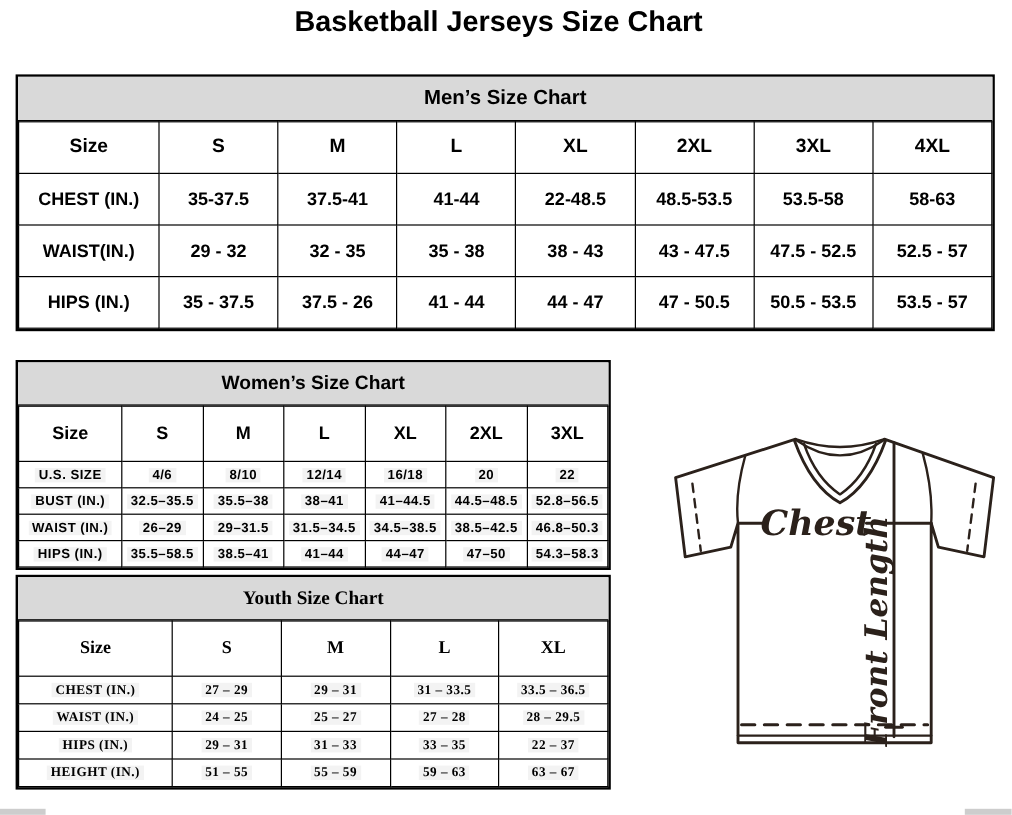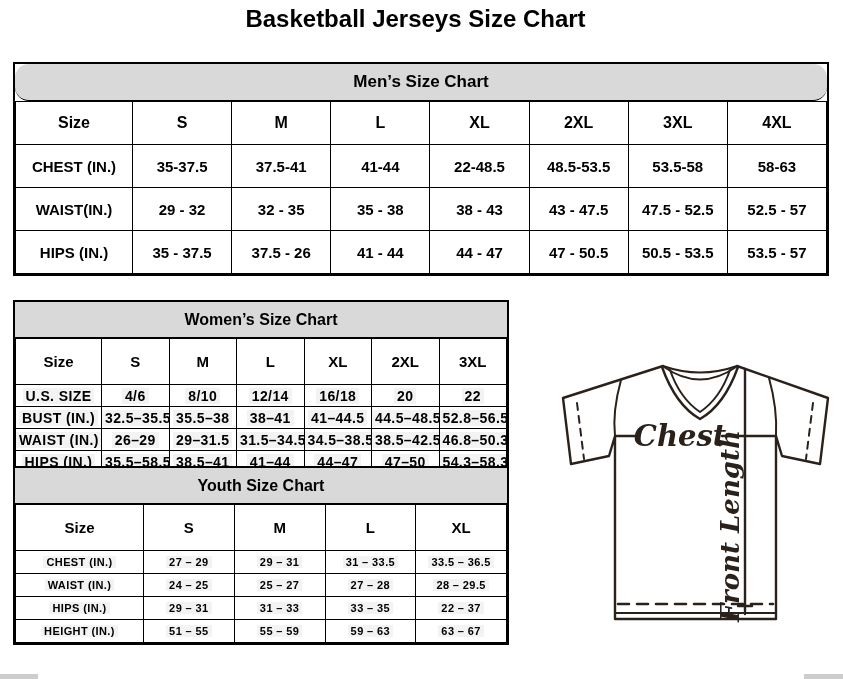--- a/index.html
+++ b/index.html
@@ -18,32 +18,32 @@
     display:flex; align-items:center; justify-content:center;
     font-weight:bold;
   }
   table { border-collapse:collapse; table-layout:fixed; width:100%; }
   th, td {
     border:1px solid #000; text-align:center; vertical-align:middle;
     padding:0; font-weight:bold; overflow:hidden; white-space:nowrap;
   }
   
   .mens-box { left:13px; top:62px; width:812px; }
-  .mens-box .band { height:36px; font-size:17px;border-radius:14px; }
+  .mens-box .band { height:36px; font-size:17px; }
   .mens-box col.c0 { width:117px; }
   .mens-box th { height:42px; font-size:16px; }
   .mens-box td { height:42px; font-size:15px; }
   
   .womens-box { left:13px; top:300px; width:492px; }
   .womens-box .band { height:35px; font-size:16px;text-align:center; }
   .womens-box col.c0 { width:86px; }
   .womens-box th { height:45px; font-size:15px; }
-  .womens-box td { height:21px; font-size:14px; }
-  
-  .youth-box { left:13px; top:466px; width:492px; }
+  .womens-box td { height:21px; font-size:11px; }
+  
+  .youth-box { left:13px; top:479px; width:492px;font-family:Liberation Serif, serif; }
   .youth-box .band { height:35px; font-size:16px; }
   .youth-box col.c0 { width:128px; }
   .youth-box th { height:45px; font-size:15px; }
   .youth-box td { height:22px; font-size:11px; }
   
   .hl-table td .cv { background:#f3f3f3; padding:0 3px; letter-spacing:0.4px; }
   
   .jersey { position:absolute; left:552px; top:356px; }
   .jersey text {
     font-family:"DejaVu Serif", serif; font-style:italic; font-weight:bold;

